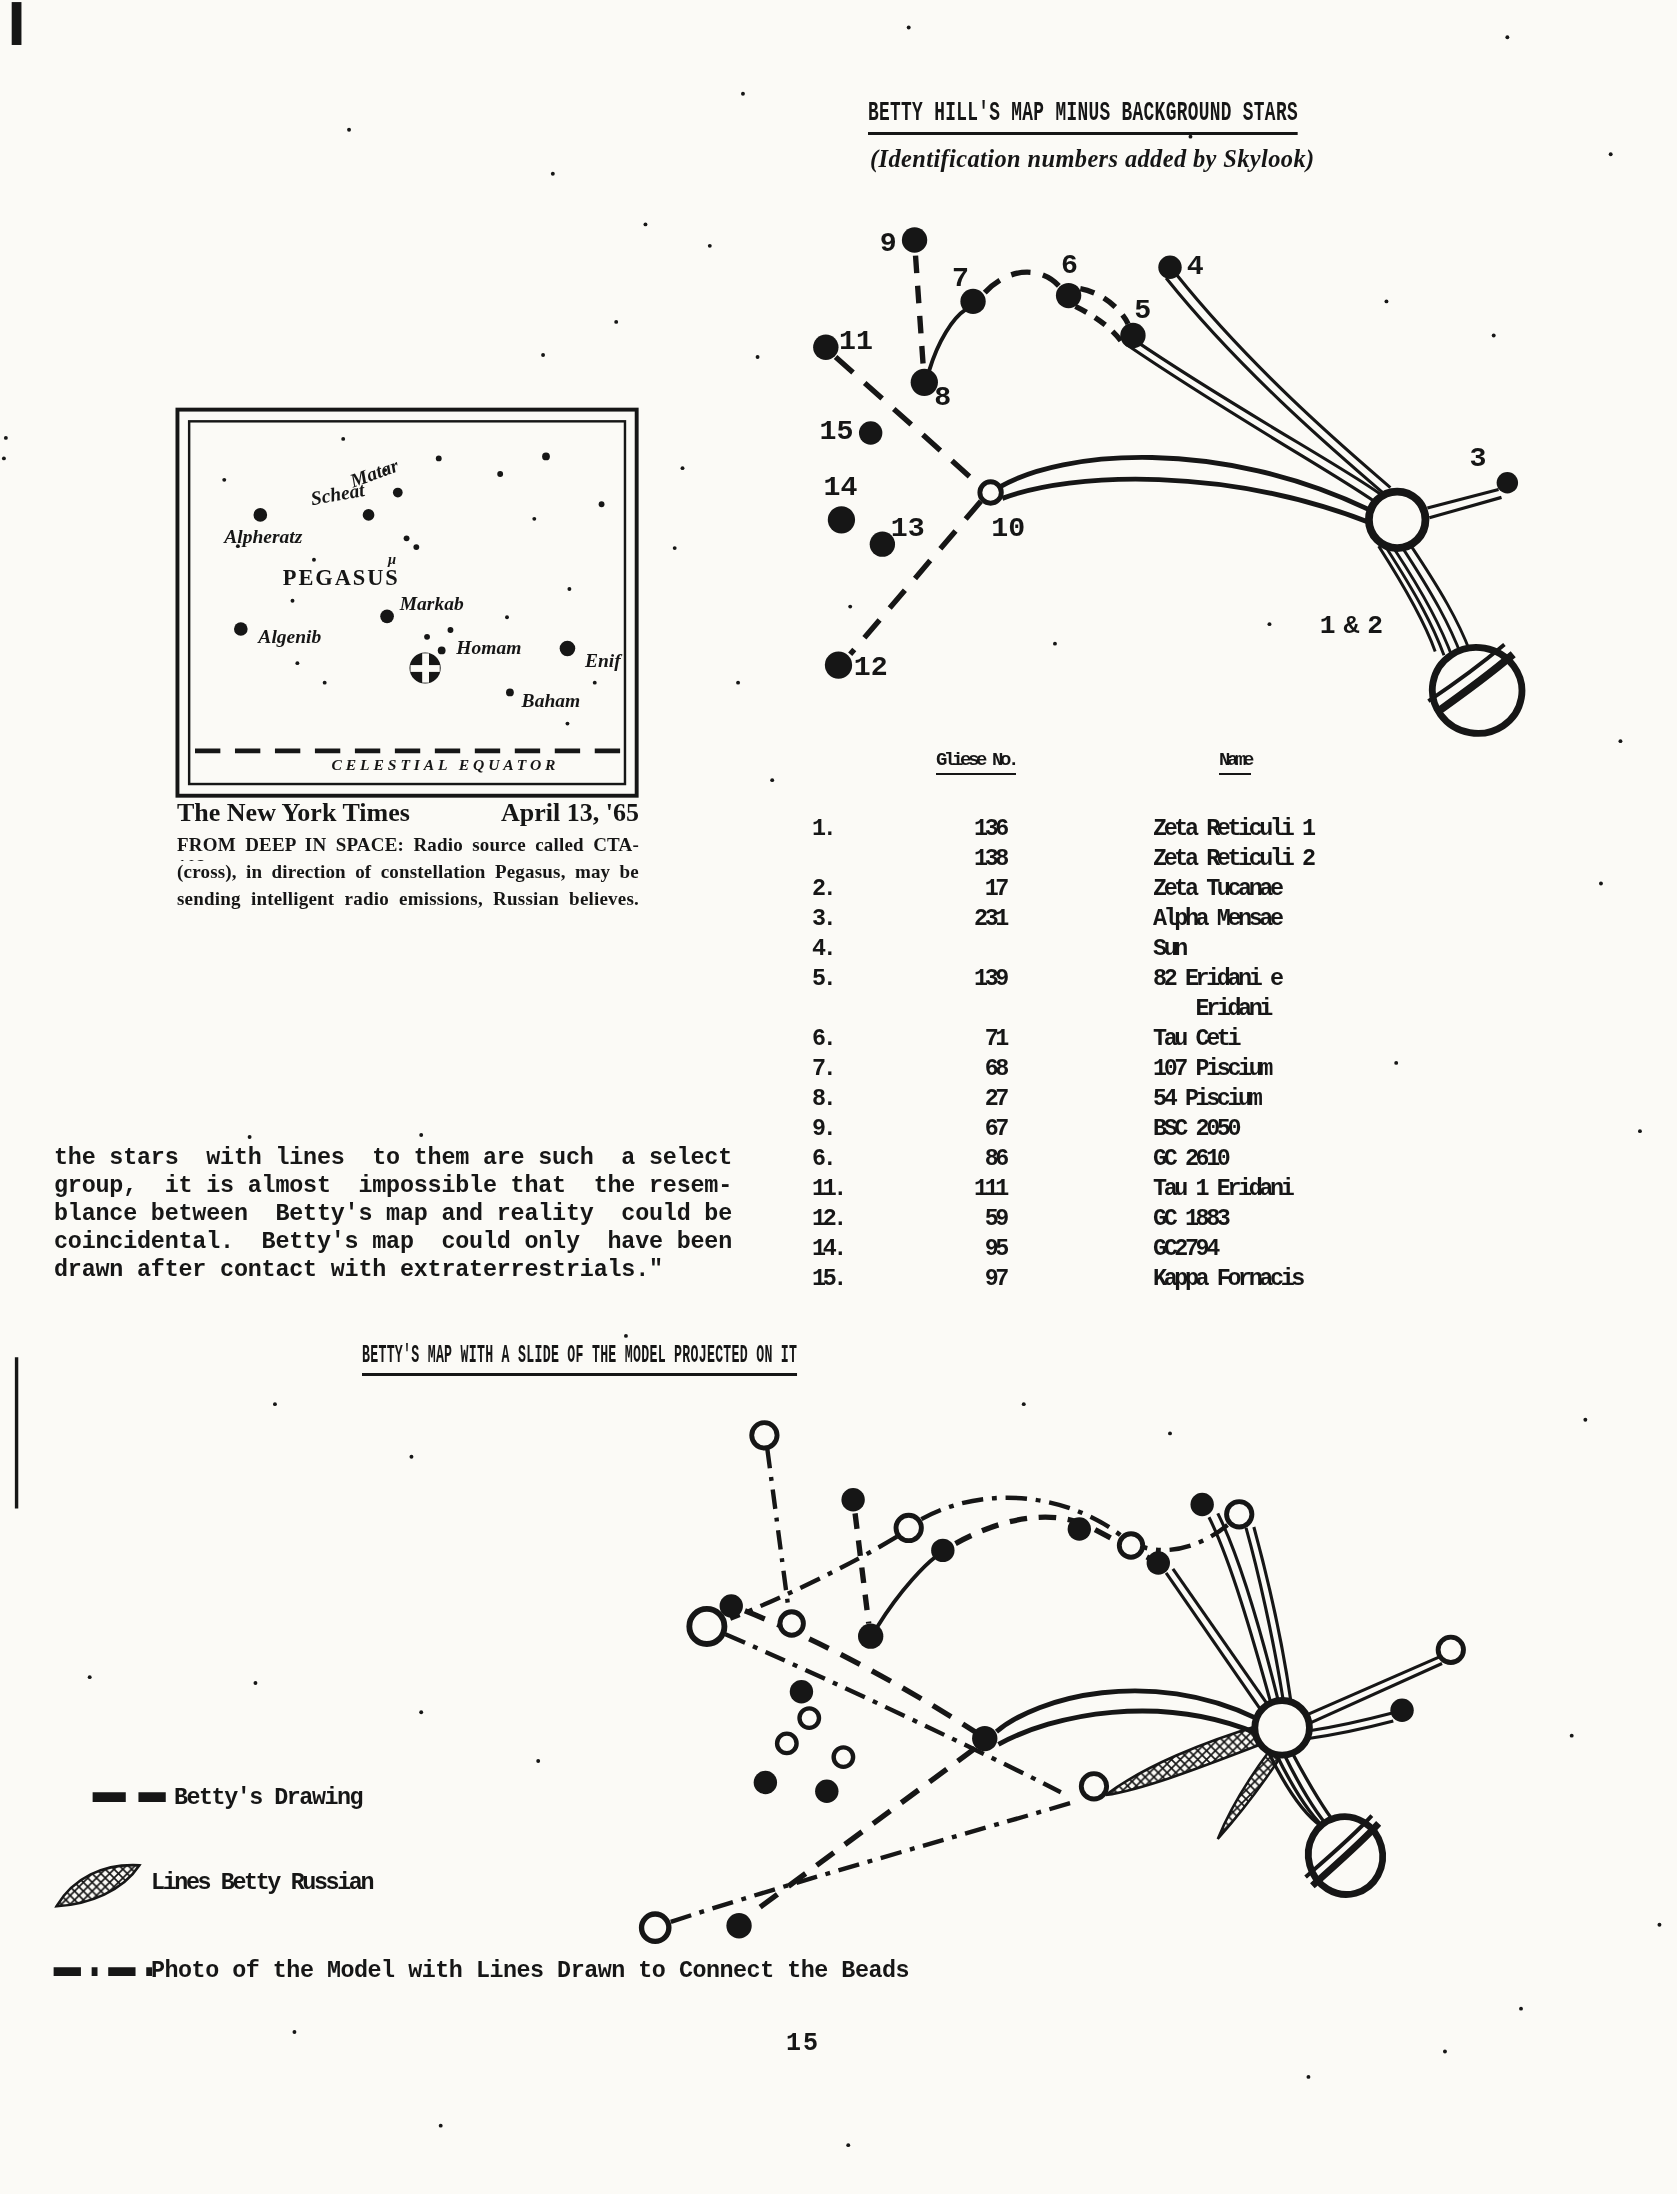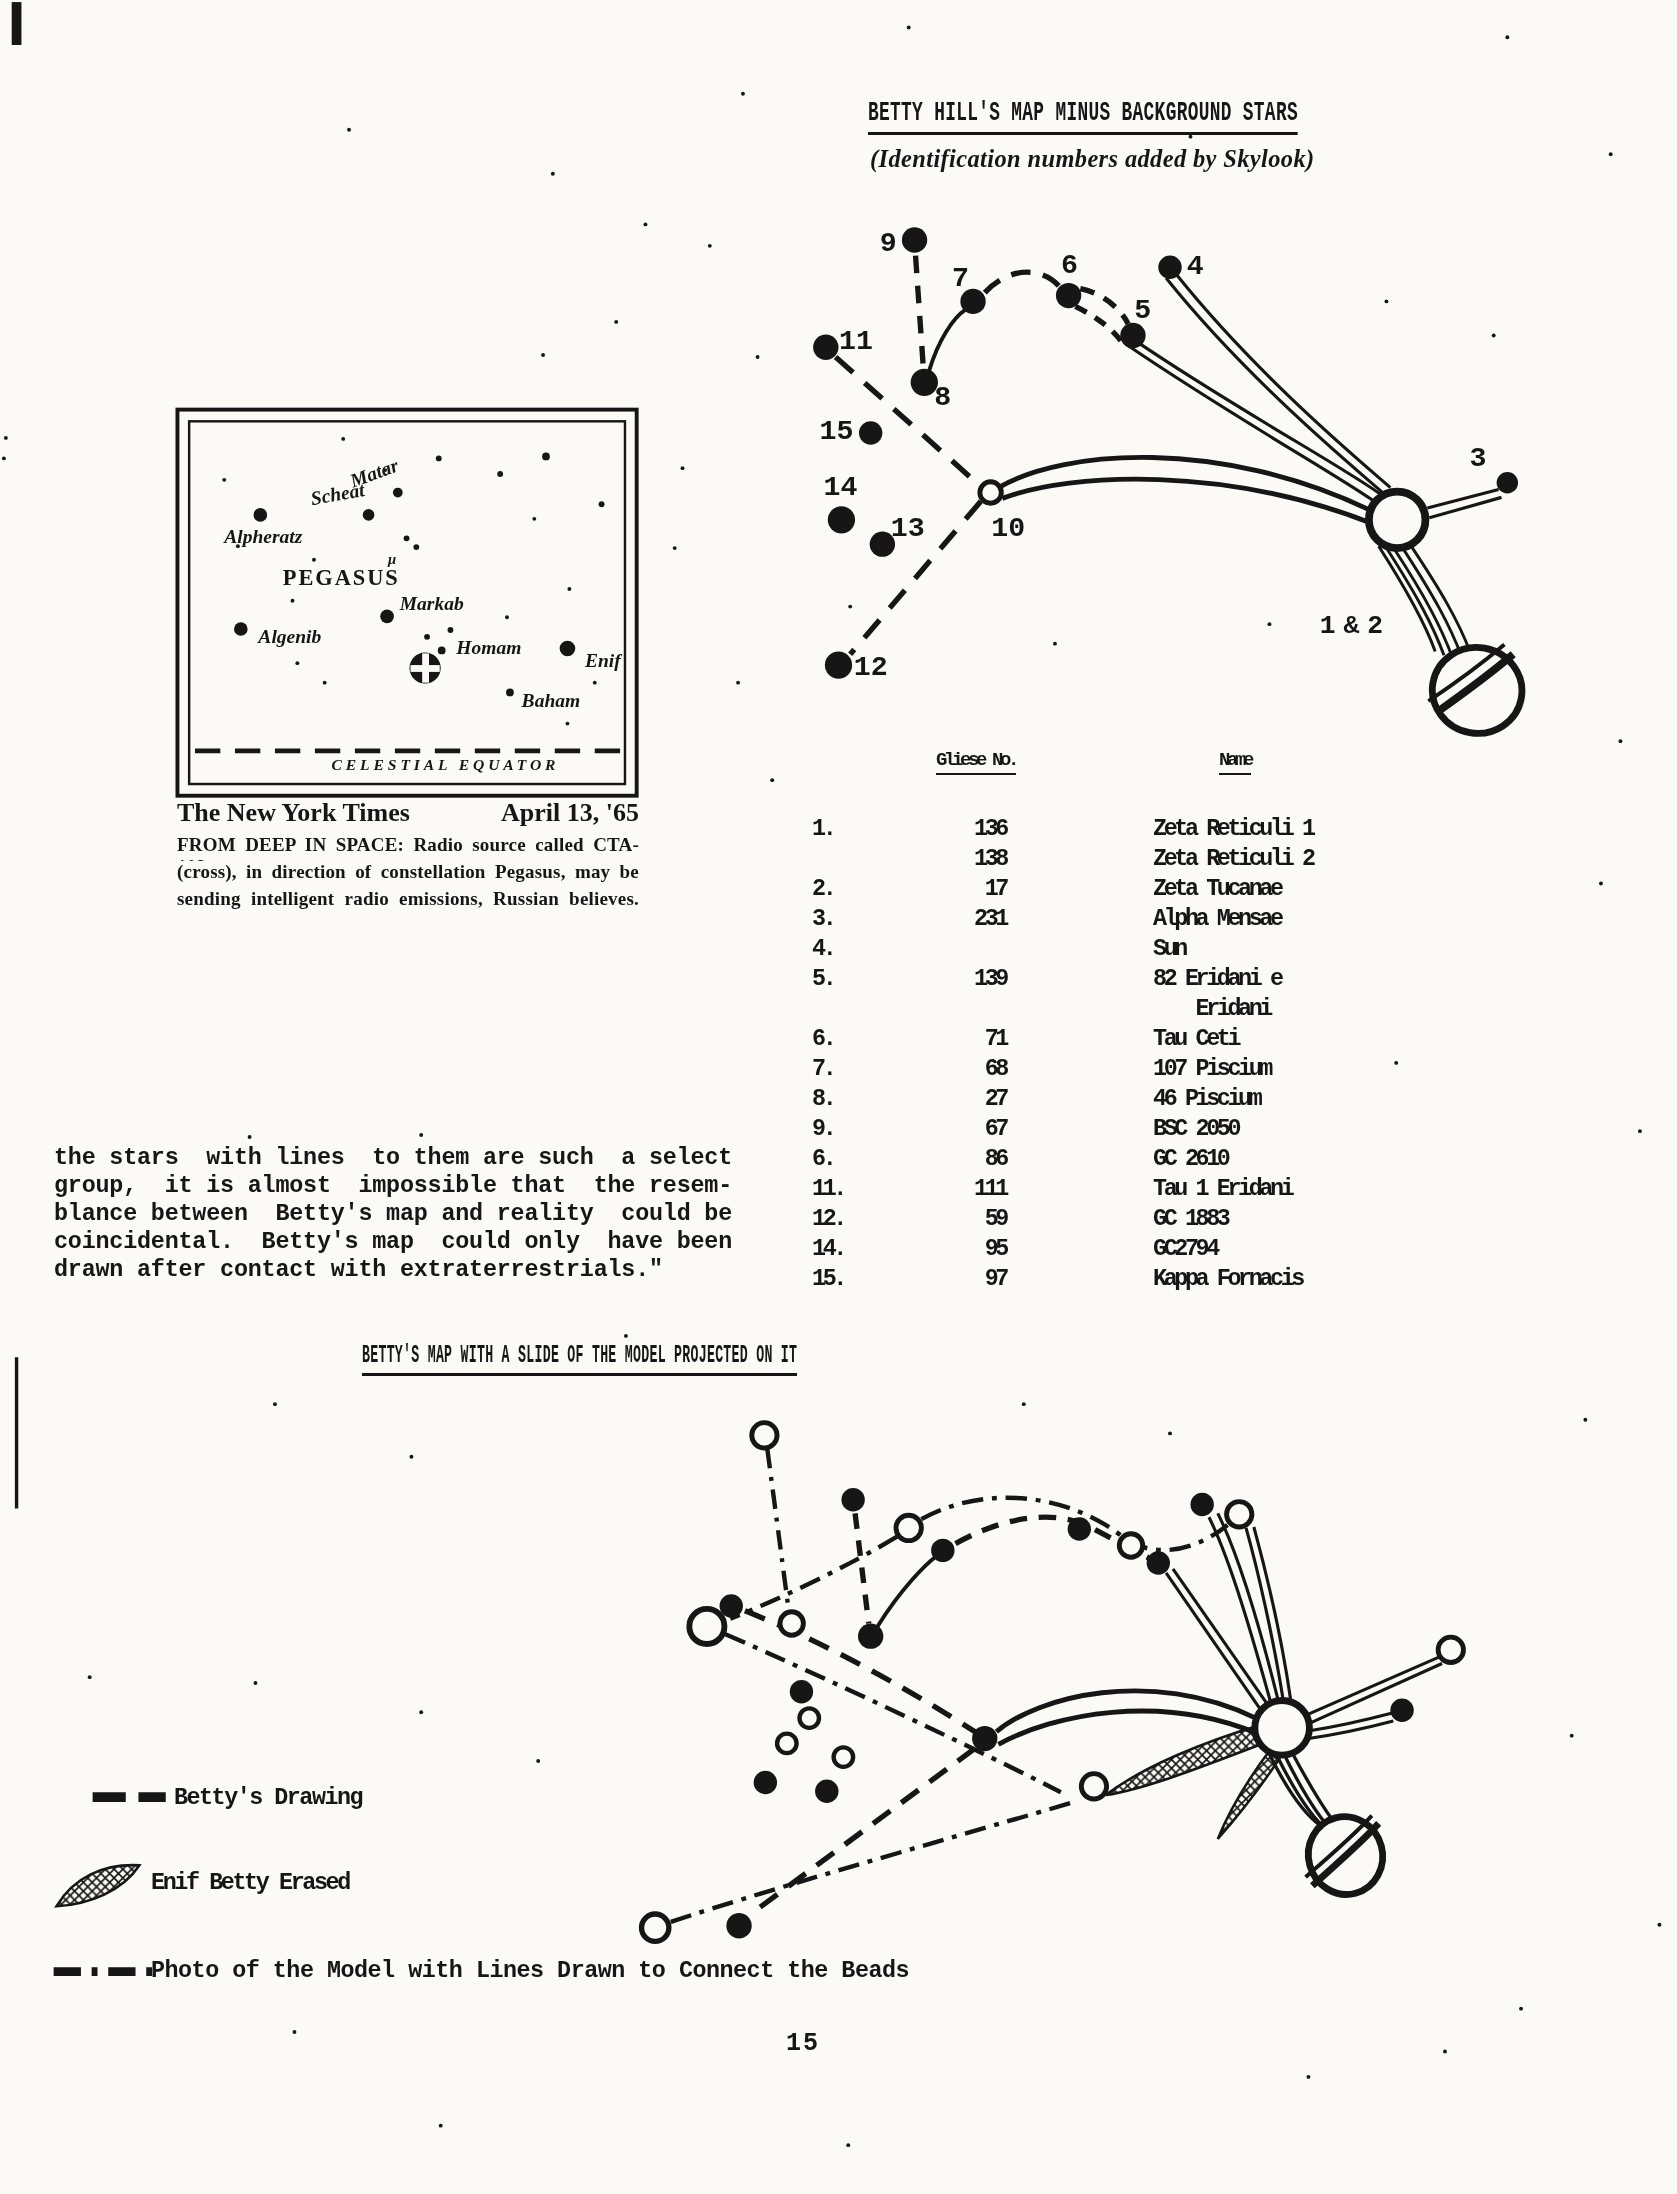--- a/index.html
+++ b/index.html
@@ -337,21 +337,21 @@
     <div class="t-row">
       <span class="t-no">7.</span>
       <span class="t-gl">68</span>
       <span class="t-gap"></span>
       <span class="t-name">107 Piscium</span>
     </div>
     <div class="t-row">
       <span class="t-no">8.</span>
       <span class="t-gl">27</span>
       <span class="t-gap"></span>
-      <span class="t-name">46 Piscium</span>
+      <span class="t-name">54 Piscium</span>
     </div>
     <div class="t-row">
       <span class="t-no">9.</span>
       <span class="t-gl">67</span>
       <span class="t-gap"></span>
       <span class="t-name">BSC 2050</span>
     </div>
     <div class="t-row">
       <span class="t-no">6.</span>
       <span class="t-gl">86</span>
@@ -386,17 +386,17 @@
 
 <div class="abs txt mono quote">the stars  with lines  to them are such  a select
 group,  it is almost  impossible that  the resem-
 blance between  Betty's map and reality  could be
 coincidental.  Betty's map  could only  have been
 drawn after contact with extraterrestrials."</div>
 
 <div class="abs txt mono h2">BETTY'S MAP WITH A SLIDE OF THE MODEL PROJECTED ON IT</div>
 
 <div class="abs txt mono legend-label" style="left:174px;top:1785px;">Betty's Drawing</div>
-<div class="abs txt mono legend-label" style="left:151px;top:1870px;letter-spacing:-2.4px;">Enif Betty Erased</div>
+<div class="abs txt mono legend-label" style="left:151px;top:1870px;letter-spacing:-2.4px;">Lines Betty Russian</div>
 <div class="abs txt mono legend-label" style="left:151px;top:1958px;letter-spacing:-0.5px;">Photo of the Model with Lines Drawn to Connect the Beads</div>
 
 <div class="abs txt mono pagenum">15</div>
 
 
 </body></html>

